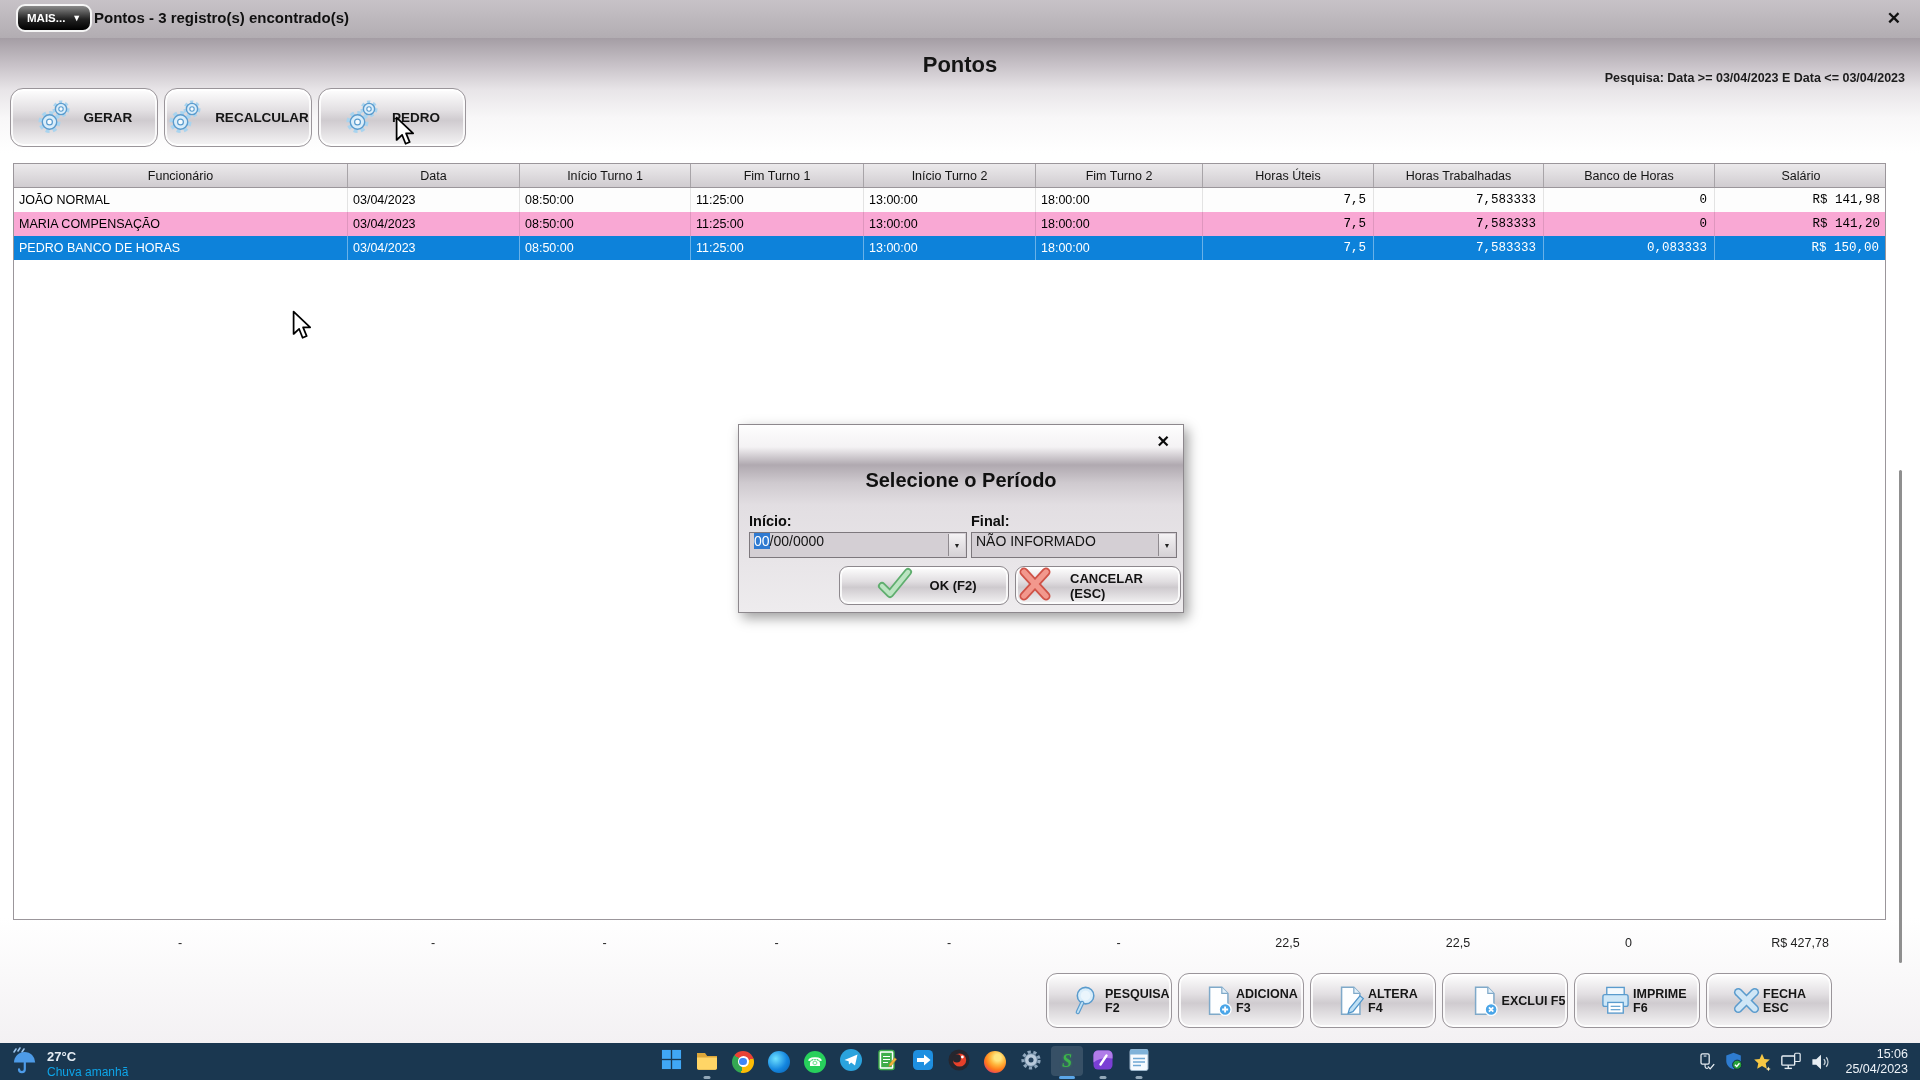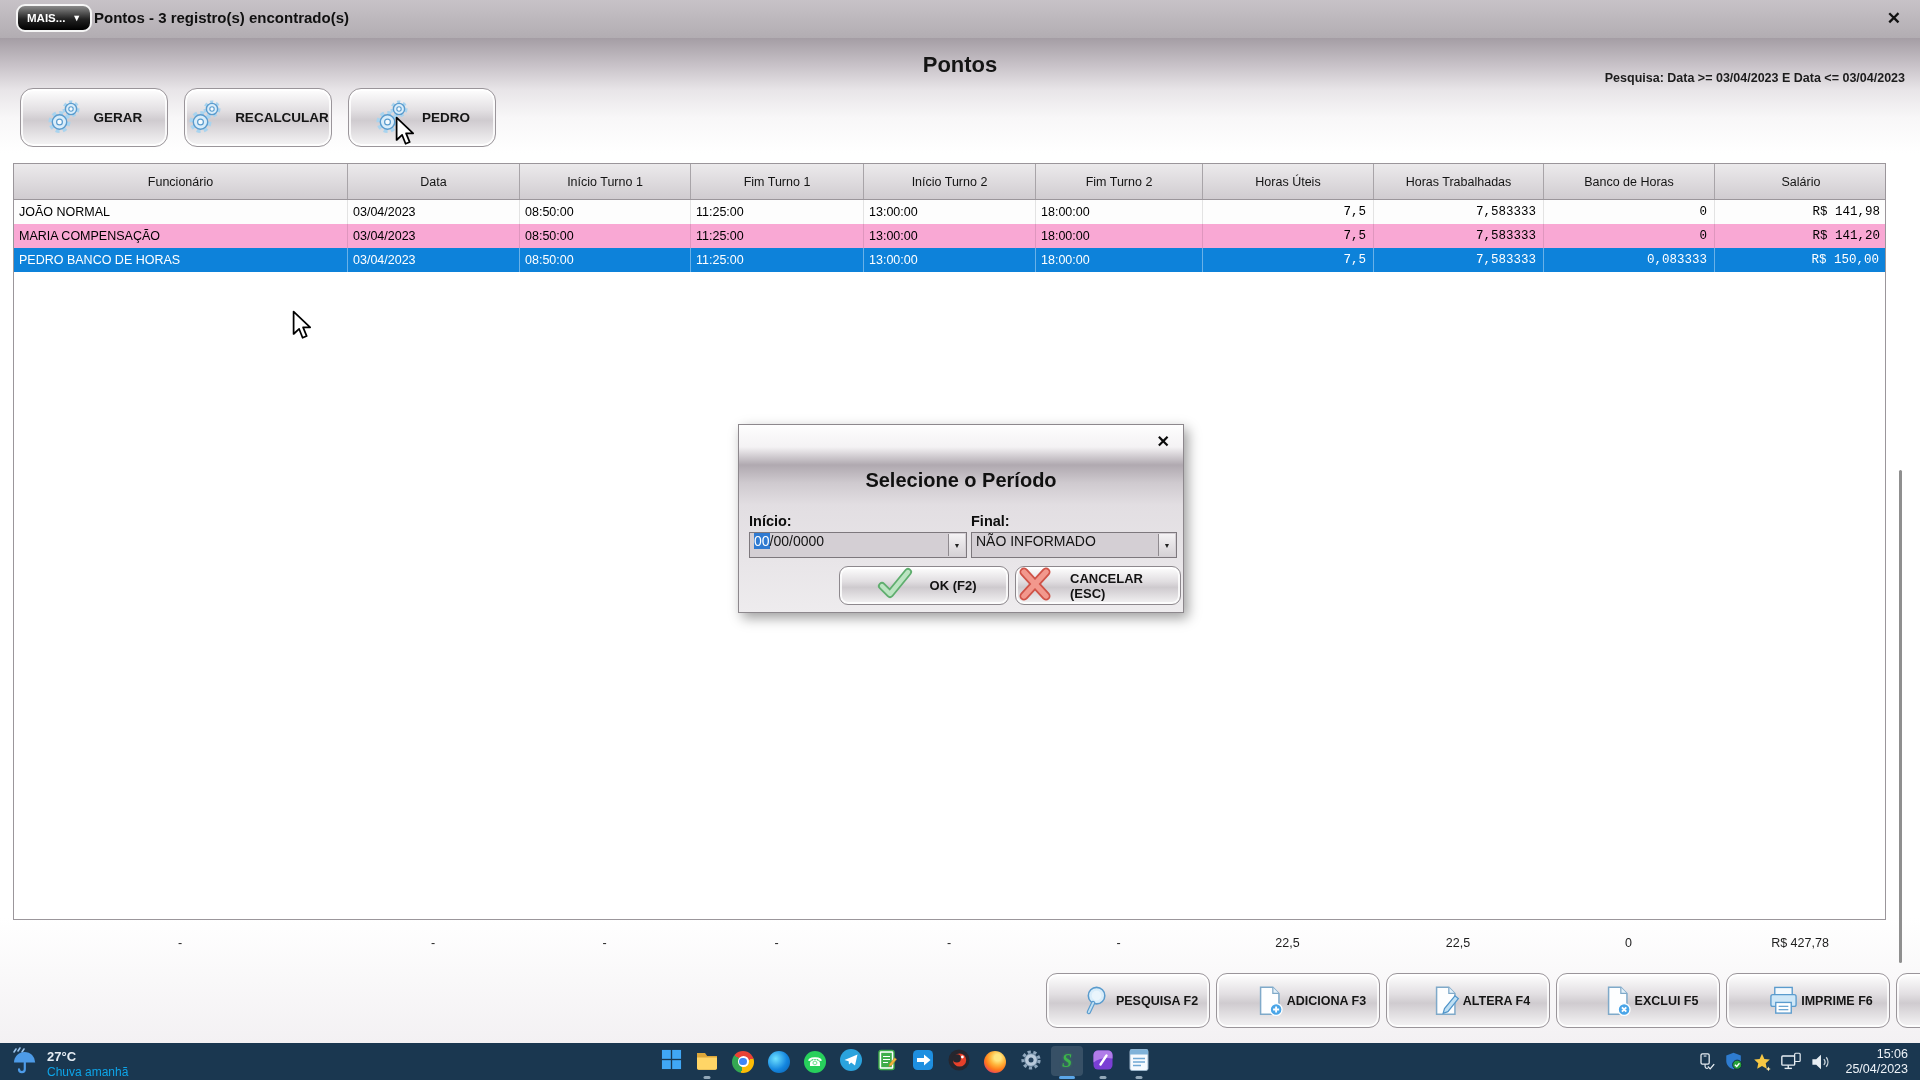--- a/index.html
+++ b/index.html
@@ -26,27 +26,27 @@
     font:bold 22px "Liberation Sans",sans-serif;color:#141414;}
   .search-info{position:absolute;right:15px;top:33px;
     font:bold 12.5px "Liberation Sans",sans-serif;color:#1c1c1c;}
 
   
   .toolbar{position:absolute;left:10px;top:50px;display:flex;gap:6px;}
   .tbtn{width:148px;height:59px;border:1px solid #9a959a;border-radius:13px;
     background:linear-gradient(180deg,#ffffff,#e2dfe2 38%,#cfcbcf 55%,#f6f5f6);
     box-shadow:inset 0 0 0 2px rgba(255,255,255,.8);
     display:flex;align-items:center;justify-content:center;gap:11px;
-    font:bold 13.5px "Liberation Sans",sans-serif;color:#151515;cursor:default;margin-left:10px;}
+    font:bold 13.5px "Liberation Sans",sans-serif;color:#151515;cursor:default;}
   .tbtn .tic{display:flex;margin-top:-2px;}
 
   
   .grid-wrap{position:absolute;left:13px;top:125px;width:1873px;height:757px;
     background:#fff;border:1px solid #9b969b;}
-  .grid-header{display:grid;height:36px;
+  .grid-header{display:grid;height:24px;
     background:linear-gradient(180deg,#eceaec,#d0ccd0);border-bottom:1px solid #9b969b;}
   .hcell{display:flex;align-items:center;justify-content:center;
     font:12.5px "Liberation Sans",sans-serif;color:#141414;
     border-right:1px solid #a8a4a8;overflow:hidden;white-space:nowrap;}
   .hcell:last-child{border-right:none;}
   .grid-row{display:grid;height:24px;background:#fdfdfd;}
   .grid-row.alt{background:#f9a8d4;}
   .grid-row.selected{background:#0d82da;color:#fff;}
   .cell{display:flex;align-items:center;padding:0 5px;
     font:12.5px "Liberation Sans",sans-serif;white-space:nowrap;overflow:hidden;
@@ -57,21 +57,21 @@
   .vscroll{position:absolute;left:1899px;top:432px;width:3px;height:493px;
     background:#8f8f8f;border-radius:3px;}
 
   
   .summary{position:absolute;left:13px;top:895px;width:1873px;display:grid;height:20px;}
   .scell{font:12.5px "Liberation Sans",sans-serif;color:#1e1e1e;text-align:center;
     display:flex;align-items:center;justify-content:center;}
 
   
   .actionbar{position:absolute;left:1046px;top:935px;display:flex;gap:6px;}
-  .abtn{width:164px;height:55px;border:1px solid #9a959a;border-radius:11px;
+  .abtn{width:126px;height:55px;border:1px solid #9a959a;border-radius:11px;
     background:linear-gradient(180deg,#ffffff,#e2dfe2 38%,#cfcbcf 55%,#f6f5f6);
     box-shadow:inset 0 0 0 2px rgba(255,255,255,.8);
     display:flex;align-items:center;justify-content:center;
     font:bold 12.5px "Liberation Sans",sans-serif;color:#151515;cursor:default;padding-left:24px;}
   .abtn .aic{display:flex;margin-right:1px;}
 
   
   .dialog{position:absolute;left:738px;top:386px;width:446px;height:189px;
     border:1px solid #8d888d;box-shadow:4px 5px 12px rgba(0,0,0,.38);
     background:linear-gradient(180deg,#fefefe 0px,#f4f2f4 22px,#b0a9b0 40px,#cfcacf 58px,#e2dee2 80px,#eeecee 189px);}

